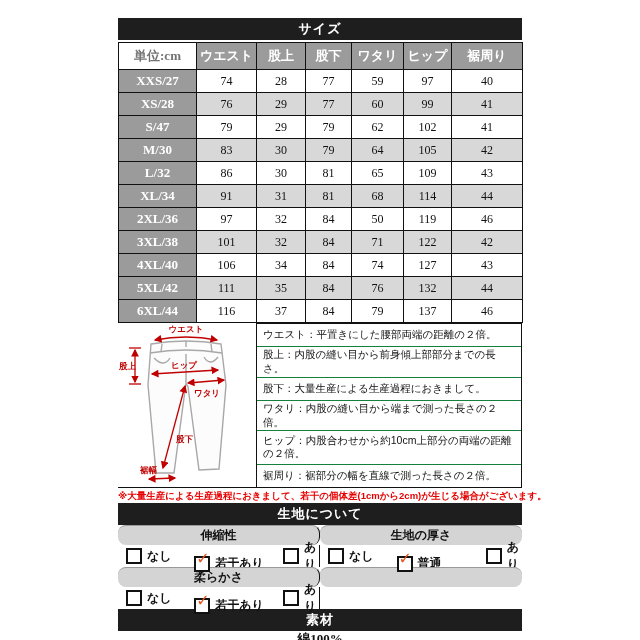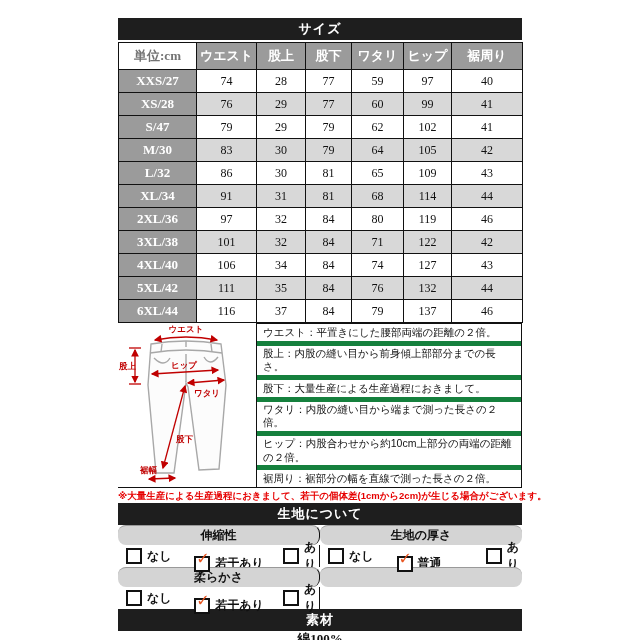--- a/index.html
+++ b/index.html
@@ -30,21 +30,21 @@
   table.size tr.alt td.val{background:#d8d8d8;}
   
   .guide{display:flex;height:164px;border-bottom:1px solid #111;}
   .guide .fig{width:138px;position:relative;}
   .guide .exps{
     flex:1;border:1px solid #111;border-bottom:none;
     display:flex;flex-direction:column;
   }
   .exps .exp{
     flex:1;display:flex;align-items:center;padding:1px 6px;
-    font-size:10.5px;line-height:1.3;border-bottom:5px solid #15803d;
+    font-size:10.5px;line-height:1.3;border-bottom:1px solid #15803d;
   }
   .exps .exp:last-child{border-bottom:none;}
   .exps .exp.tall{flex:1.5;}
   
   .note{
     height:15px;line-height:15px;text-align:center;color:#e60000;
     font-size:9.5px;font-weight:bold;white-space:nowrap;
   }
   
   .fab{display:grid;grid-template-columns:202px 202px;}
@@ -149,21 +149,21 @@
       <td class="val">81</td>
       <td class="val">68</td>
       <td class="val">114</td>
       <td class="val">44</td>
     </tr>
     <tr>
       <td class="lbl">2XL/36</td>
       <td class="val">97</td>
       <td class="val">32</td>
       <td class="val">84</td>
-      <td class="val">80</td>
+      <td class="val">50</td>
       <td class="val">119</td>
       <td class="val">46</td>
     </tr>
     <tr class="alt">
       <td class="lbl">3XL/38</td>
       <td class="val">101</td>
       <td class="val">32</td>
       <td class="val">84</td>
       <td class="val">71</td>
       <td class="val">122</td>

